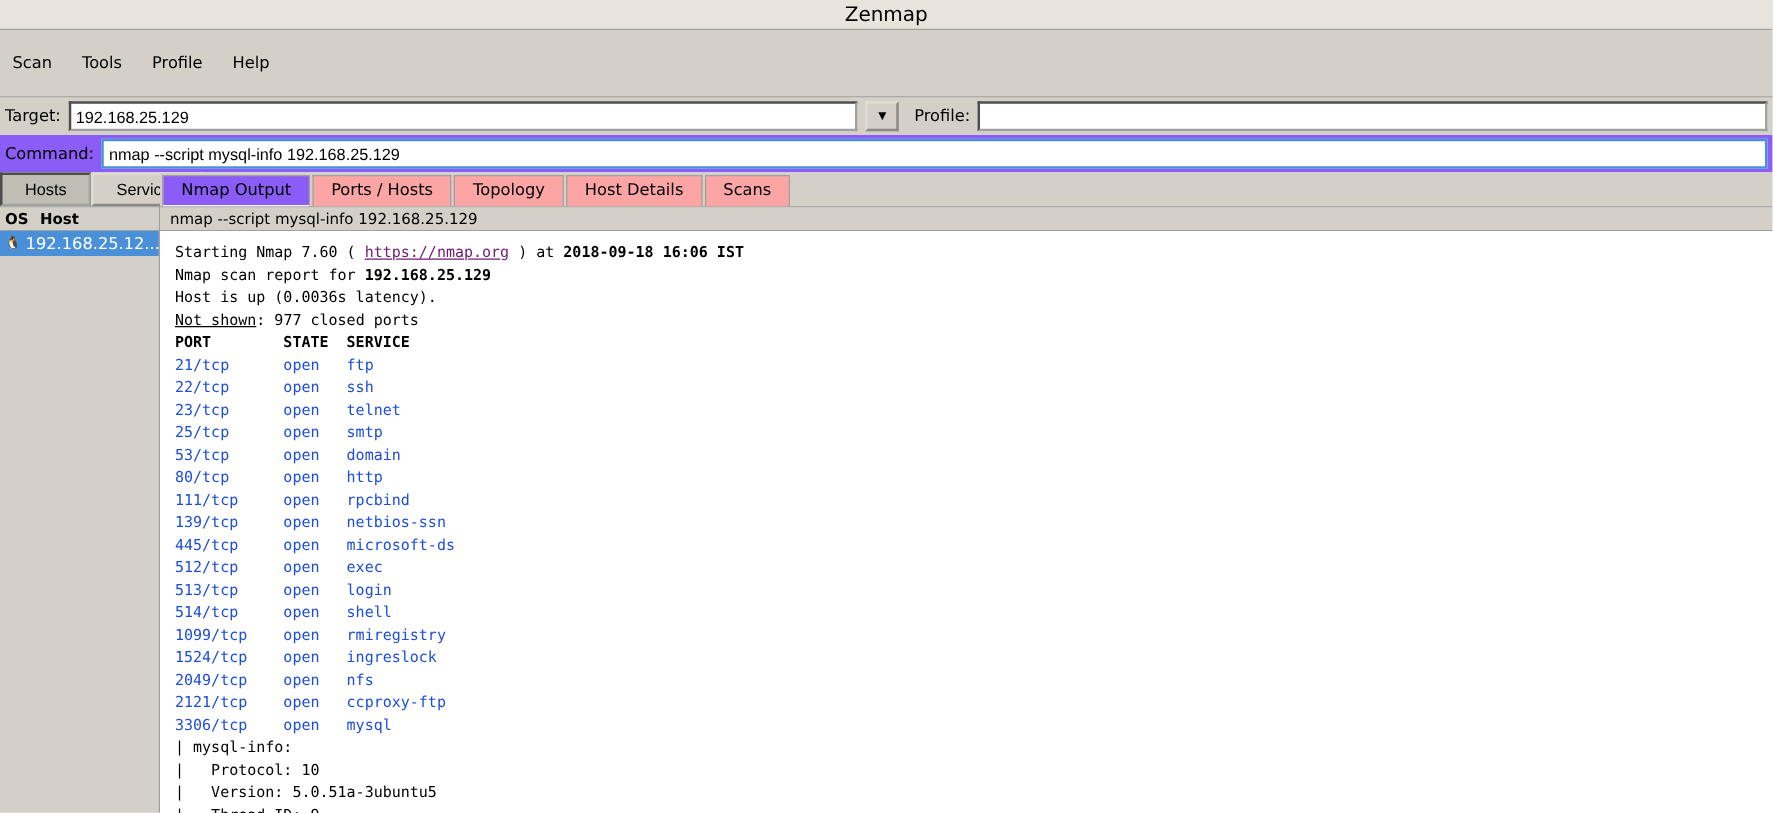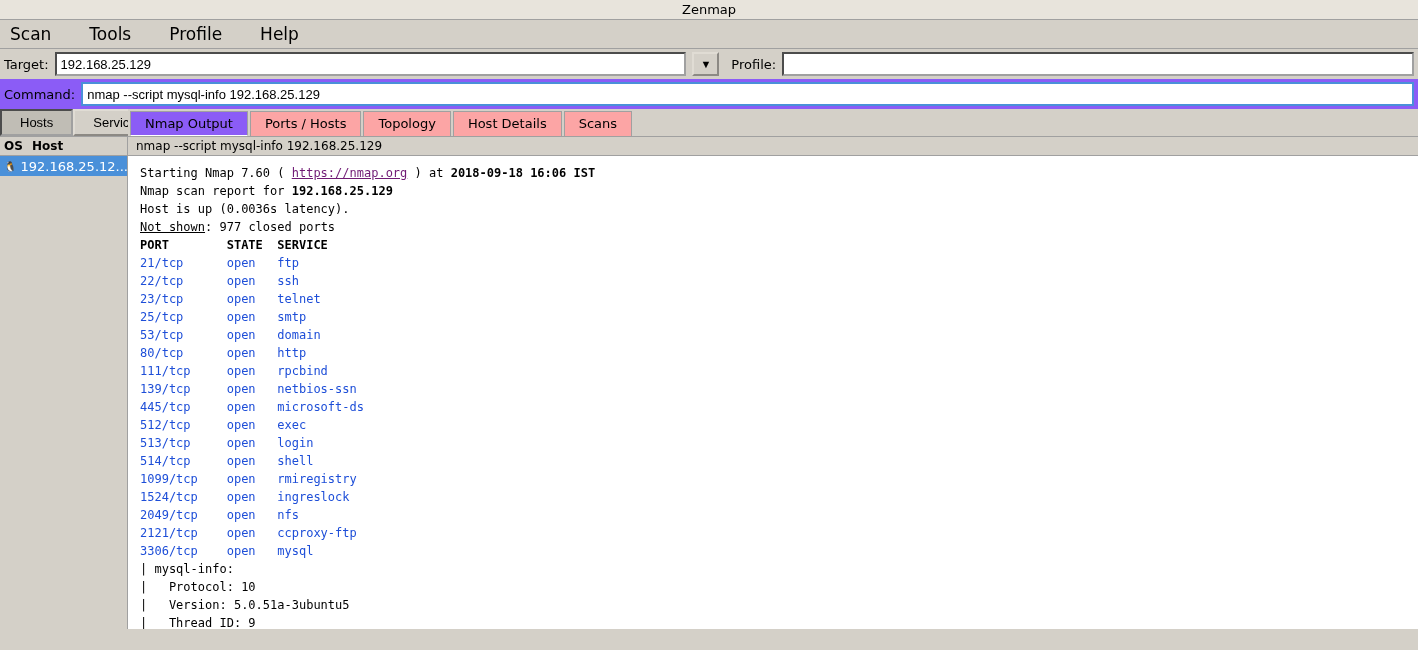--- a/index.html
+++ b/index.html
@@ -9,31 +9,31 @@
       background: #d4d0c8;
       width: 1418px;
       height: 650px;
       overflow: hidden;
     }
     
     #title-bar {
       background: #e8e4dc;
       text-align: center;
       padding: 2px 0;
-      font-size: 13px;
+      font-size: 16px;
       border-bottom: 1px solid #a0a0a0;
     }
     
     #menu-bar {
       background: #d4d0c8;
-      padding: 2px 4px;
-      display: flex;
-      gap: 26px;
-      border-bottom: 1px solid #a0a0a0;
-      font-size: 17px;
+      padding: 17px 4px;
+      display: flex;
+      gap: 12px;
+      border-bottom: 1px solid #a0a0a0;
+      font-size: 13px;
     }
     #menu-bar span {
       padding: 2px 6px;
       cursor: pointer;
     }
     
     #target-row {
       display: flex;
       align-items: center;
       padding: 3px 4px;

